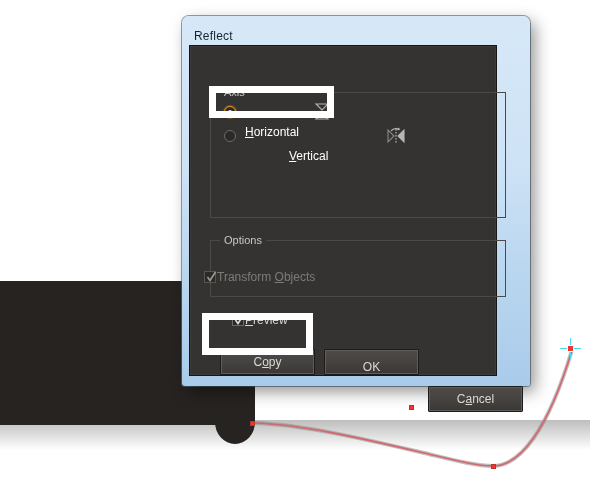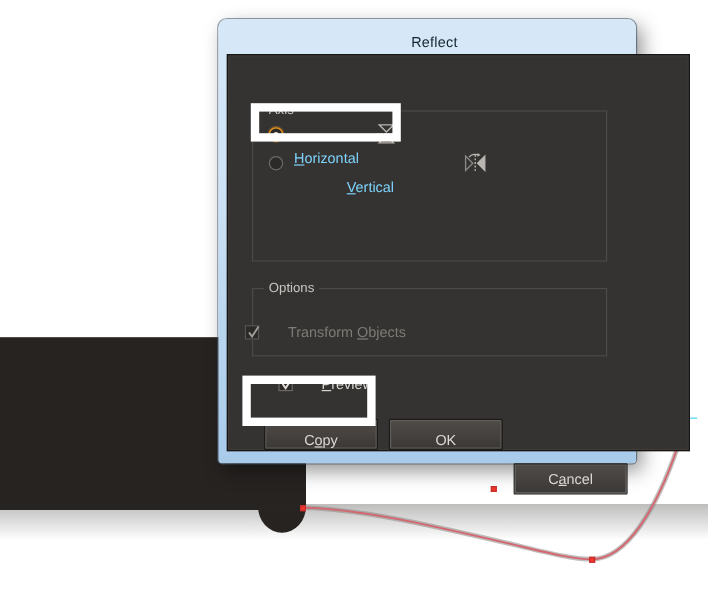--- a/index.html
+++ b/index.html
@@ -91,32 +91,31 @@
     border-radius: 7px 7px 3px 3px;
     background: linear-gradient(to bottom, #d6e8f8 0%, #cfe3f6 38%, #b9d6ef 70%, #a9cbea 100%);
     box-shadow: 5px 6px 16px rgba(0,0,0,0.42), 0 0 0 1px rgba(90,110,130,0.65);
     box-sizing: border-box;
     padding: 0;
   }
   #dialog-titlebar {
     height: 29px;
     padding: 10px 0 0 12px;
     box-sizing: border-box;
-    text-align: center;
   }
   #dialog-title {
     font-size: 12px;
     color: #15252f;
     letter-spacing: 0.2px;
   }
   #dialog-body {
     position: absolute;
     left: 7px;
     top: 29px;
-    width: 386px;
+    width: 308px;
     height: 331px;
     background: #353331;
     border: 1px solid #171615;
     box-sizing: border-box;
     box-shadow: inset 0 0 0 1px #3e3b39;
   }
 
   
   .group {
     position: absolute;
@@ -161,21 +160,21 @@
     content: "";
     position: absolute;
     left: 3px; top: 3px;
     width: 4px; height: 4px;
     border-radius: 50%;
     background: #e9e6e2;
   }
   .radio-label {
     margin-left: 9px;
     font-size: 12px;
-    color: #7dd3fc;
+    color: #ffffff;
     white-space: nowrap;
     margin-top: 40px;
   }
   .radio-label u { text-decoration: underline; }
 
   .axis-icon { margin-left: 14px; width: 20px; height: 18px; flex: 0 0 auto; }
 
   
   #angle-row { left: 14px; top: 100px; }
   .dial {
@@ -226,21 +225,21 @@
     position: relative;
     flex: 0 0 auto;
   }
   .cbox.dim { border-color: #585550; }
   .cbox .tick {
     position: absolute;
     left: 1px; top: -1px;
     width: 11px; height: 12px;
   }
   .check-label {
-    margin-left: 24px;
+    margin-left: 1px;
     font-size: 12px;
     color: #d8d5d1;
     white-space: nowrap;
   }
   .check-label.dim { color: #7e7b77; }
   .check-label u { text-decoration: underline; }
 
   #cb-transform-objects { left: 14px; top: 222px; }
   #cb-transform-patterns { left: 148px; top: 222px; }
   #cb-preview { left: 42px; top: 265px; }
@@ -255,21 +254,21 @@
     box-sizing: border-box;
     color: #dcd9d5;
     font-size: 12px;
     font-family: "Liberation Sans", sans-serif;
     display: flex;
     align-items: center;
     justify-content: center;
     border-radius: 1px;
   }
   .btn u { text-decoration: underline; }
-  #btn-copy   { left: 30px;  top: 303px; width: 95px; align-items: flex-end; }
+  #btn-copy   { left: 30px;  top: 303px; width: 95px; }
   #btn-ok     { left: 134px; top: 303px; width: 95px; align-items: flex-end; }
   #btn-cancel { left: 238px; top: 303px; width: 95px; margin-top: 37px; }
 
   
   .hl {
     position: absolute;
     border: 7px solid #ffffff;
     box-sizing: border-box;
     pointer-events: none;
   }

